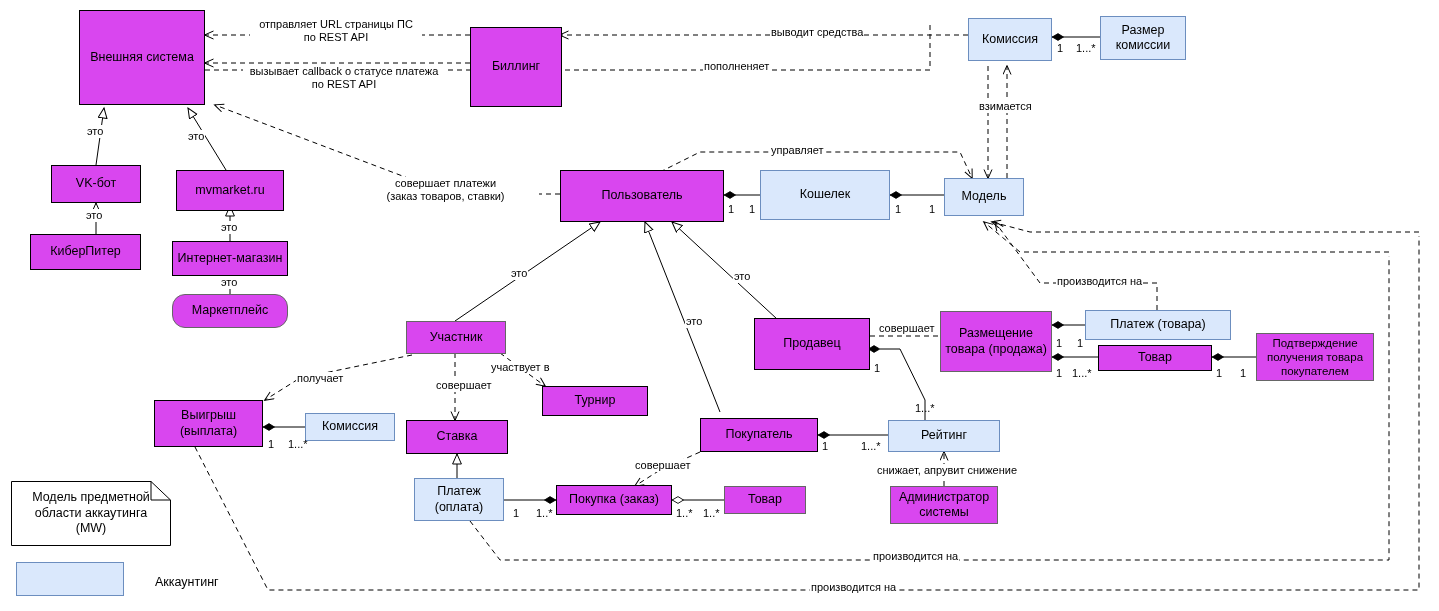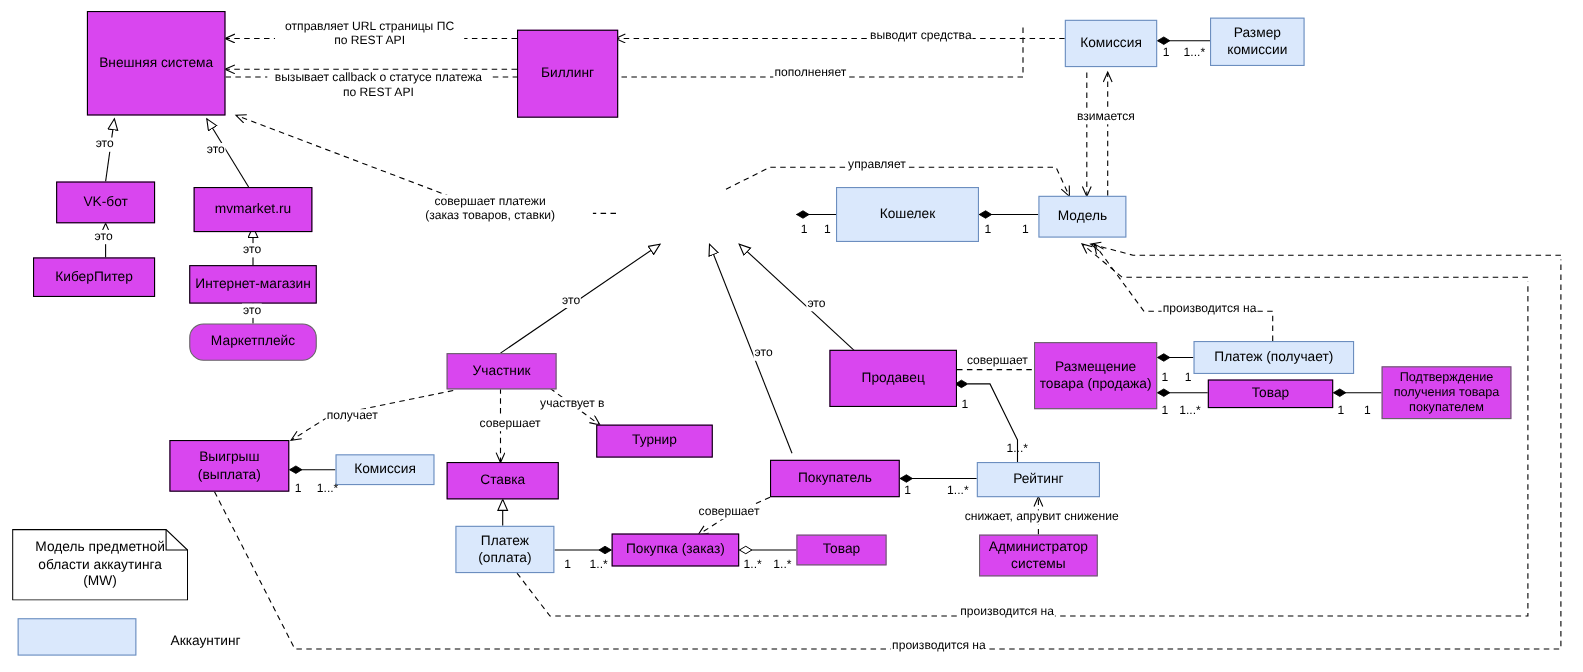--- a/index.html
+++ b/index.html
@@ -225,20 +225,23 @@
   </div>
 
   <div class="node" style="left:172px; top:241px; width:116px; height:35px;">
     <span>Интернет-магазин</span>
   </div>
 
   <div class="node thick" style="left:172px; top:294px; width:116px; height:34px;border-radius:13px;">
     <span>Маркетплейс</span>
   </div>
 
+  <div class="node" style="left:560px; top:170px; width:164px; height:52px;">
+    <span>Пользователь</span>
+  </div>
 
   <div class="node accent" style="left:760px; top:170px; width:130px; height:50px;">
     <span>Кошелек</span>
   </div>
 
   <div class="node accent" style="left:944px; top:178px; width:80px; height:38px;">
     <span>Модель</span>
   </div>
 
   <div class="node thick" style="left:406px; top:321px; width:100px; height:33px;">
@@ -247,21 +250,21 @@
 
   <div class="node" style="left:754px; top:318px; width:116px; height:52px;">
     <span>Продавец</span>
   </div>
 
   <div class="node thick" style="left:940px; top:311px; width:112px; height:61px;">
     <span>Размещение товара (продажа)</span>
   </div>
 
   <div class="node accent" style="left:1085px; top:310px; width:146px; height:30px;">
-    <span>Платеж (получает)</span>
+    <span>Платеж (товара)</span>
   </div>
 
   <div class="node" style="left:1098px; top:345px; width:114px; height:26px;">
     <span>Товар</span>
   </div>
 
   <div class="node thick" style="left:1256px; top:333px; width:118px; height:48px; font-size:11.5px;">
     <span>Подтверждение получения товара покупателем</span>
   </div>
 
@@ -315,21 +318,21 @@
 
   <div class="legend-swatch" style="left:16px; top:562px; width:108px; height:34px;"></div>
   <div class="legend-text" style="left:155px; top:575px;">Аккаунтинг</div>
 
   <div class="edge-label" style="left:250px; top:18px; width:170px;">
     отправляет URL страницы ПС<br>по REST API
   </div>
   <div class="edge-label" style="left:243px; top:65px; width:200px;">
     вызывает callback о статусе платежа<br>по REST API
   </div>
-  <div class="edge-label" style="left:770px; top:26px;margin-left:20px;">выводит средства</div>
+  <div class="edge-label" style="left:770px; top:26px;">выводит средства</div>
   <div class="edge-label" style="left:703px; top:60px;">пополненяет</div>
   <div class="edge-label" style="left:978px; top:100px;">взимается</div>
   <div class="edge-label" style="left:352px; top:177px; width:185px;">
     совершает платежи<br>(заказ товаров, ставки)
   </div>
   <div class="edge-label" style="left:770px; top:144px;">управляет</div>
 
   <div class="edge-label" style="left:86px; top:125px;">это</div>
   <div class="edge-label" style="left:187px; top:130px;">это</div>
   <div class="edge-label" style="left:85px; top:209px;">это</div>

